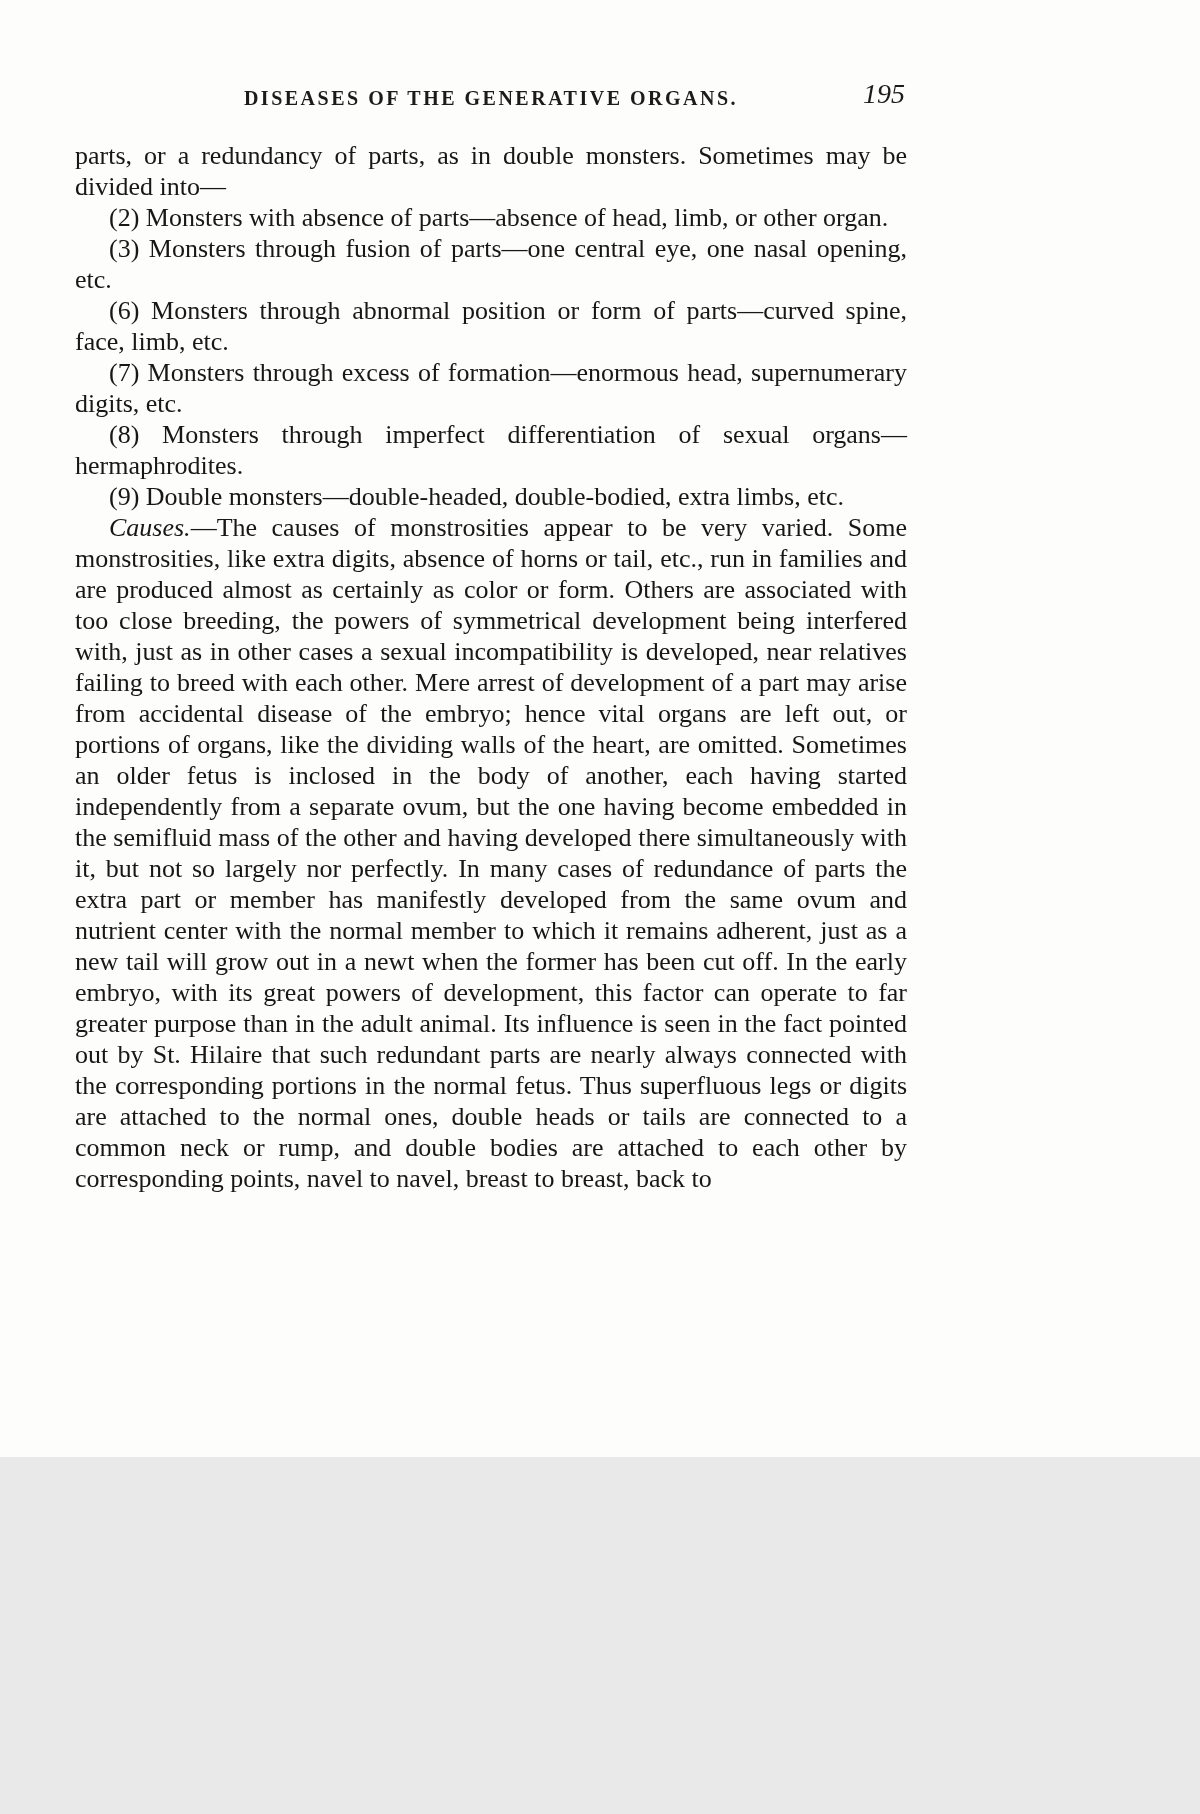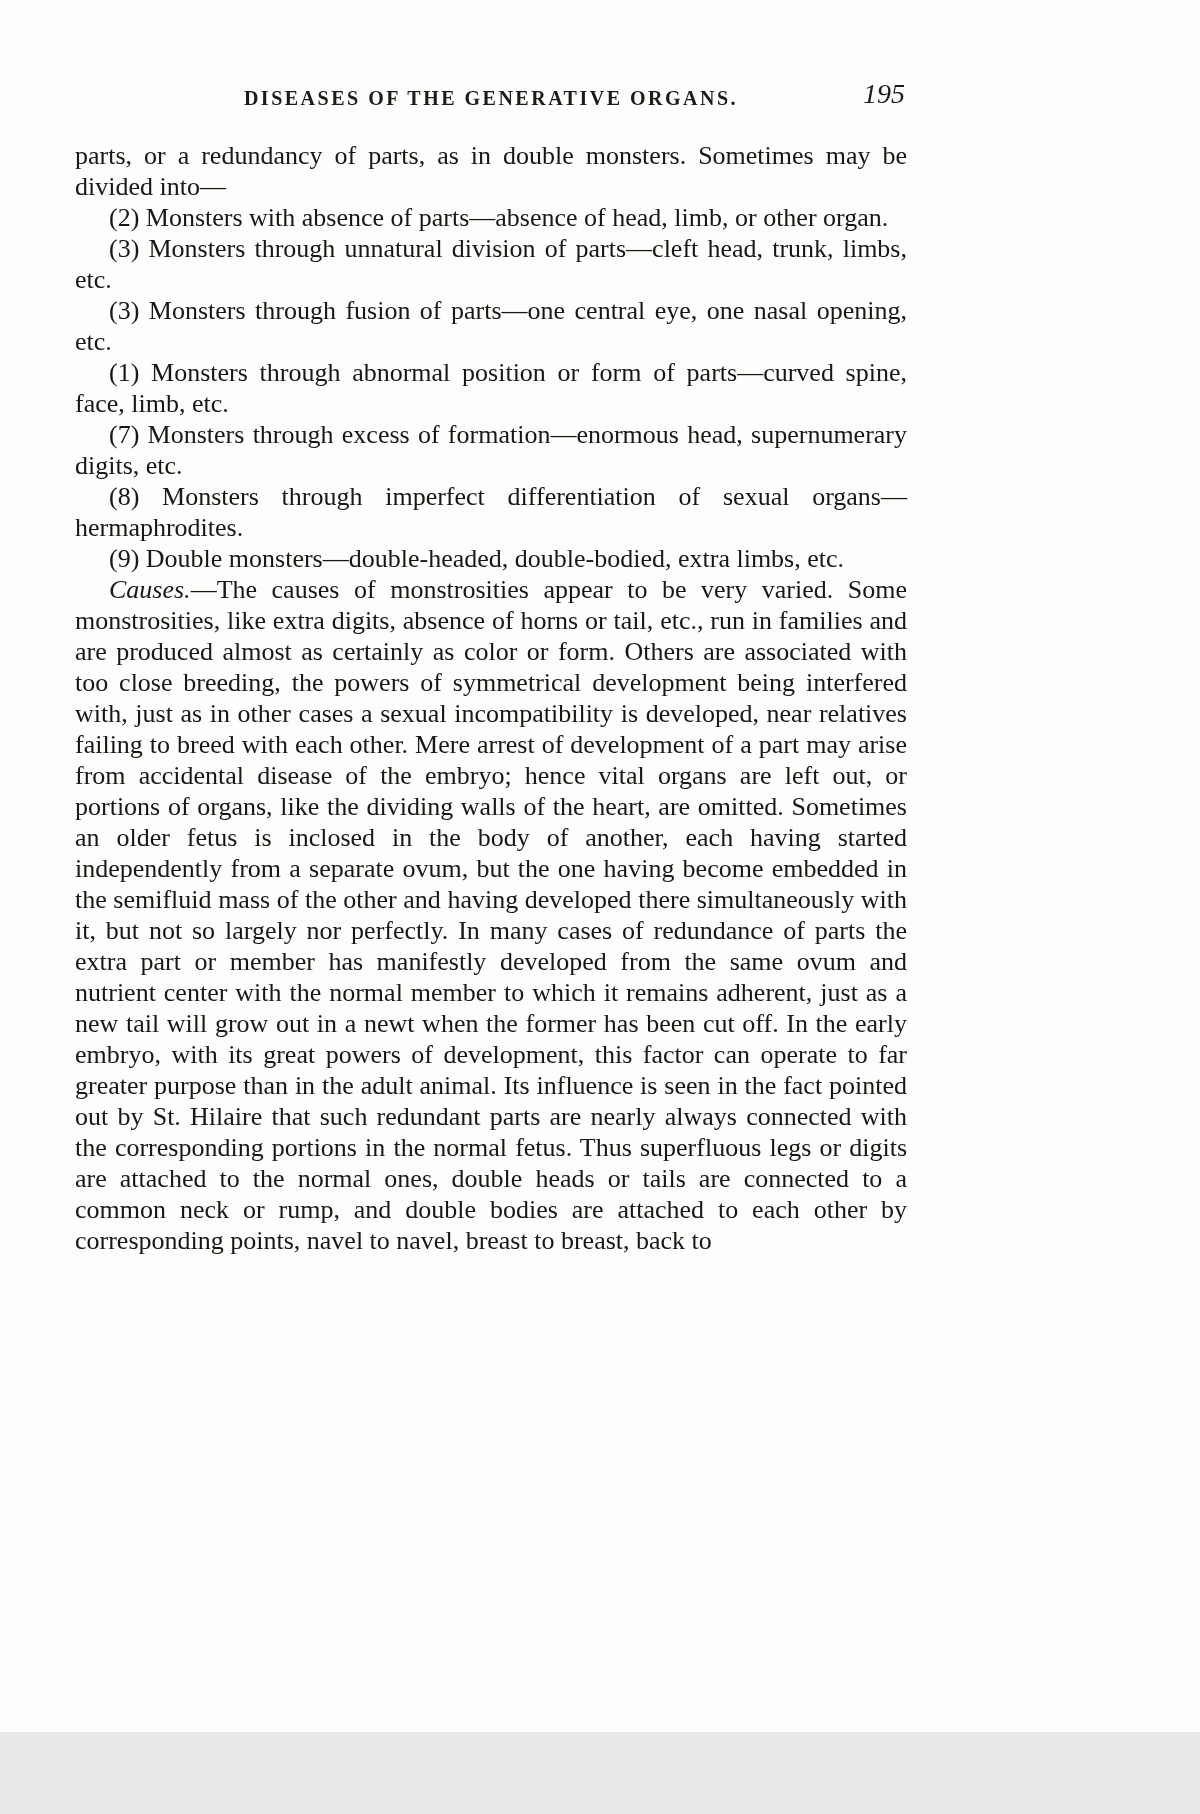--- a/index.html
+++ b/index.html
@@ -3,21 +3,21 @@
 <meta charset="utf-8">
 <style>
   html, body {
     margin: 0;
     padding: 0;
     background: #e9e9e9;
   }
   .page {
     position: relative;
     width: 1200px;
-    height: 1732px;
+    height: 1457px;
     margin: 0 auto;
     background: #fdfdfb;
     font-family: "Liberation Serif", "DejaVu Serif", serif;
     color: #181715;
     overflow: hidden;
   }
   .content {
     position: absolute;
     left: 75px;
     top: 78px;
@@ -70,23 +70,22 @@
   <div class="content">
 
     <header class="page-header">
       <span class="running-title">DISEASES OF THE GENERATIVE ORGANS.</span>
       <span class="page-number">195</span>
     </header>
 
     <main class="text-block">
       <p class="para no-indent">parts, or a redundancy of parts, as in double monsters. Sometimes may be divided into—</p>
       <p class="para">(2) Monsters with absence of parts—absence of head, limb, or other organ.</p>
-      <p class="para">(3) Monsters through unnatural division of parts—cleft head, trunk, limbs, etc.</p>
       <p class="para">(3) Monsters through fusion of parts—one central eye, one nasal opening, etc.</p>
-      <p class="para">(1) Monsters through abnormal position or form of parts—curved spine, face, limb, etc.</p>
+      <p class="para">(6) Monsters through abnormal position or form of parts—curved spine, face, limb, etc.</p>
       <p class="para">(7) Monsters through excess of formation—enormous head, supernumerary digits, etc.</p>
       <p class="para">(8) Monsters through imperfect differentiation of sexual organs—hermaphrodites.</p>
       <p class="para">(9) Double monsters—double-headed, double-bodied, extra limbs, etc.</p>
       <p class="para"><i class="lead">Causes.</i><span>—The causes of monstrosities appear to be very varied. Some monstrosities, like extra digits, absence of horns or tail, etc., run in families and are produced almost as certainly as color or form. Others are associated with too close breeding, the powers of symmetrical development being interfered with, just as in other cases a sexual incompatibility is developed, near relatives failing to breed with each other. Mere arrest of development of a part may arise from accidental disease of the embryo; hence vital organs are left out, or portions of organs, like the dividing walls of the heart, are omitted. Sometimes an older fetus is inclosed in the body of another, each having started independently from a separate ovum, but the one having become embedded in the semifluid mass of the other and having developed there simultaneously with it, but not so largely nor perfectly. In many cases of redundance of parts the extra part or member has manifestly developed from the same ovum and nutrient center with the normal member to which it remains adherent, just as a new tail will grow out in a newt when the former has been cut off. In the early embryo, with its great powers of development, this factor can operate to far greater purpose than in the adult animal. Its influence is seen in the fact pointed out by St. Hilaire that such redundant parts are nearly always connected with the corresponding portions in the normal fetus. Thus superfluous legs or digits are attached to the normal ones, double heads or tails are connected to a common neck or rump, and double bodies are attached to each other by corresponding points, navel to navel, breast to breast, back to</span></p>
     </main>
 
   </div>
 </div>
 
 </body></html>

